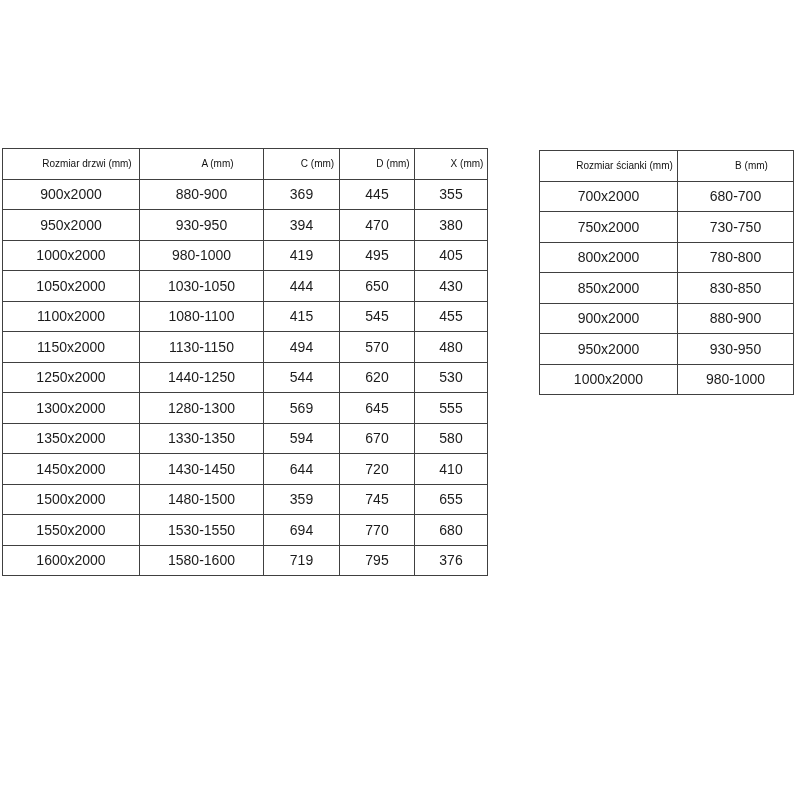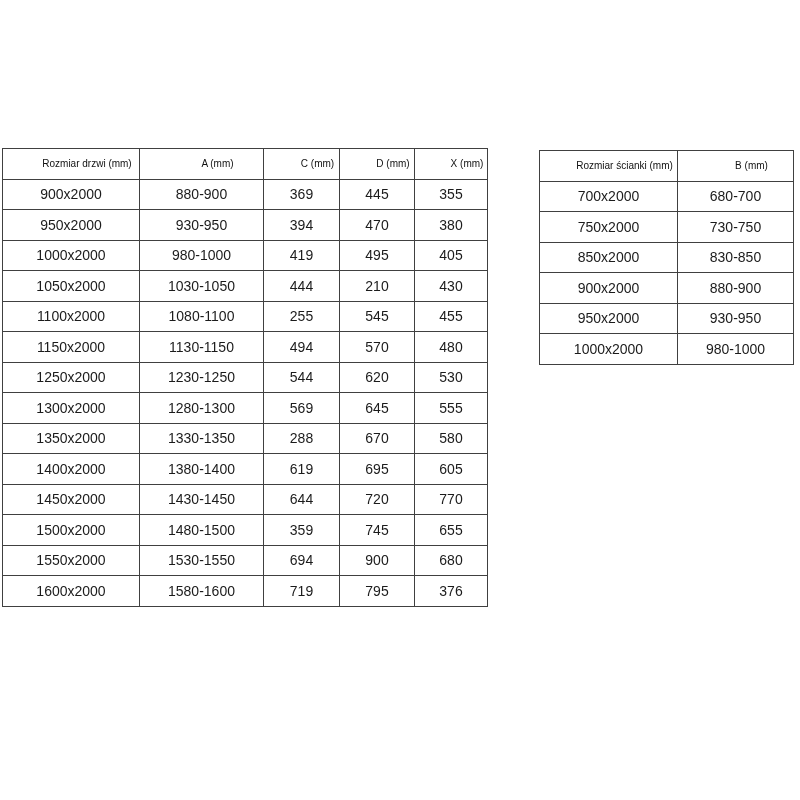--- a/index.html
+++ b/index.html
@@ -86,84 +86,77 @@
         <td>1000x2000</td>
         <td>980-1000</td>
         <td>419</td>
         <td>495</td>
         <td>405</td>
       </tr>
       <tr>
         <td>1050x2000</td>
         <td>1030-1050</td>
         <td>444</td>
-        <td>210</td>
+        <td>650</td>
         <td>430</td>
       </tr>
       <tr>
         <td>1100x2000</td>
         <td>1080-1100</td>
-        <td>255</td>
+        <td>415</td>
         <td>545</td>
         <td>455</td>
       </tr>
       <tr>
         <td>1150x2000</td>
         <td>1130-1150</td>
         <td>494</td>
         <td>570</td>
         <td>480</td>
       </tr>
       <tr>
         <td>1250x2000</td>
-        <td>1230-1250</td>
+        <td>1440-1250</td>
         <td>544</td>
         <td>620</td>
         <td>530</td>
       </tr>
       <tr>
         <td>1300x2000</td>
         <td>1280-1300</td>
         <td>569</td>
         <td>645</td>
         <td>555</td>
       </tr>
       <tr>
         <td>1350x2000</td>
         <td>1330-1350</td>
-        <td>288</td>
+        <td>594</td>
         <td>670</td>
         <td>580</td>
-      </tr>
-      <tr>
-        <td>1400x2000</td>
-        <td>1380-1400</td>
-        <td>619</td>
-        <td>695</td>
-        <td>605</td>
       </tr>
       <tr>
         <td>1450x2000</td>
         <td>1430-1450</td>
         <td>644</td>
         <td>720</td>
-        <td>770</td>
+        <td>410</td>
       </tr>
       <tr>
         <td>1500x2000</td>
         <td>1480-1500</td>
         <td>359</td>
         <td>745</td>
         <td>655</td>
       </tr>
       <tr>
         <td>1550x2000</td>
         <td>1530-1550</td>
         <td>694</td>
-        <td>900</td>
+        <td>770</td>
         <td>680</td>
       </tr>
       <tr>
         <td>1600x2000</td>
         <td>1580-1600</td>
         <td>719</td>
         <td>795</td>
         <td>376</td>
       </tr>
     </tbody>
@@ -183,20 +176,24 @@
     <tbody>
       <tr>
         <td>700x2000</td>
         <td>680-700</td>
       </tr>
       <tr>
         <td>750x2000</td>
         <td>730-750</td>
       </tr>
       <tr>
+        <td>800x2000</td>
+        <td>780-800</td>
+      </tr>
+      <tr>
         <td>850x2000</td>
         <td>830-850</td>
       </tr>
       <tr>
         <td>900x2000</td>
         <td>880-900</td>
       </tr>
       <tr>
         <td>950x2000</td>
         <td>930-950</td>

